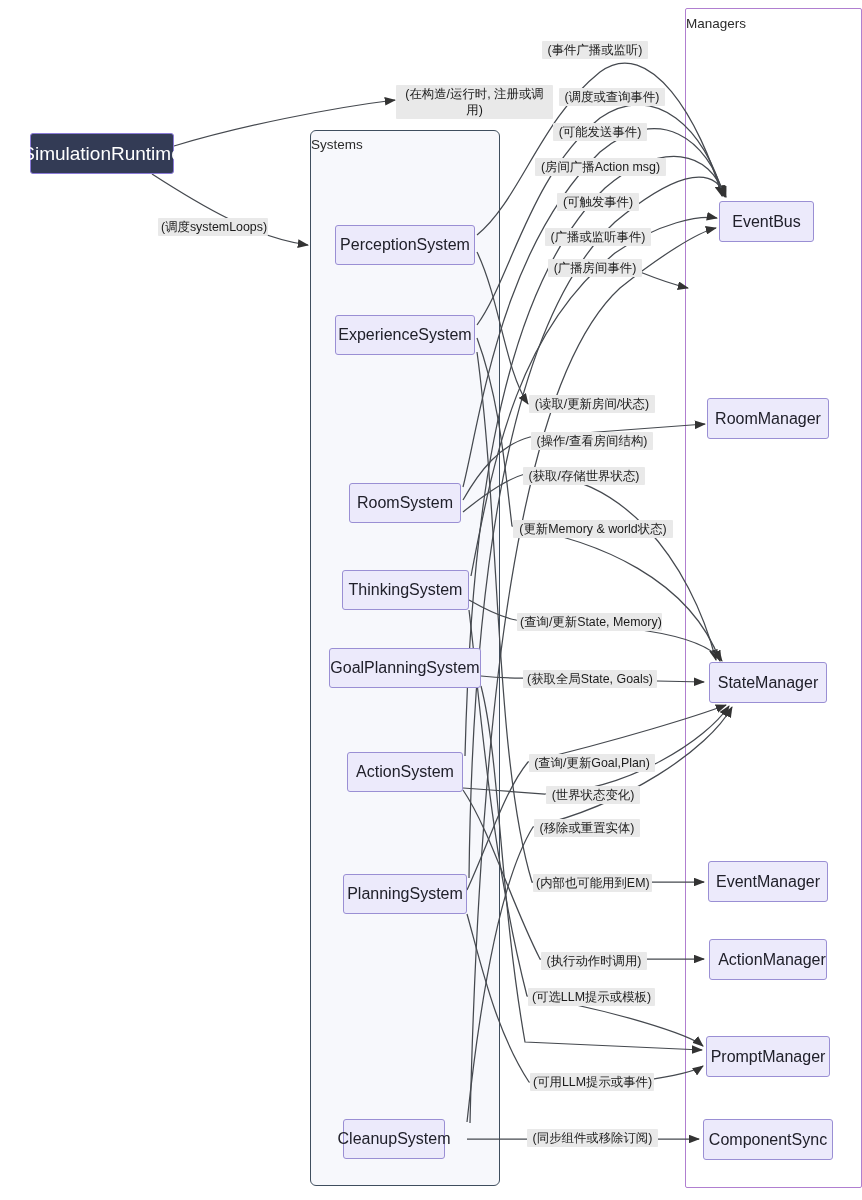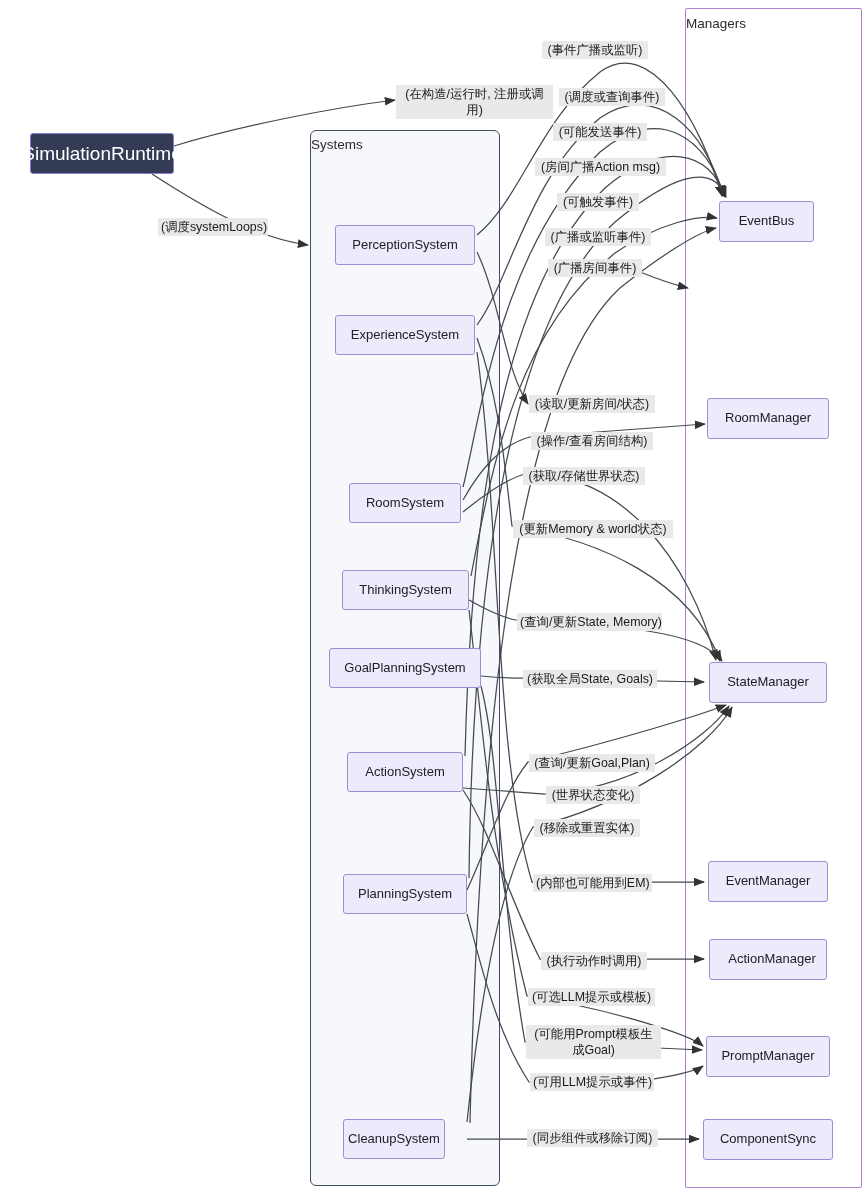--- a/index.html
+++ b/index.html
@@ -10,21 +10,21 @@
 
   .cluster{position:absolute;box-sizing:border-box;}
   .cluster-title{position:absolute;left:0;right:0;text-align:left;font-size:13.5px;color:#2b2b2b;}
 
   #cluster-systems{left:310px;top:130px;width:190px;height:1056px;
      background:#f7f8fc;border:1.6px solid #3f4e5e;border-radius:6px;}
   #cluster-managers{left:685px;top:8px;width:177px;height:1180px;
      background:#ffffff;border:1.6px solid #b07fd0;border-radius:2px;}
 
   .node{position:absolute;box-sizing:border-box;display:flex;align-items:center;
-        justify-content:center;text-align:center;border-radius:3px;font-size:13px;
+        justify-content:center;text-align:center;border-radius:3px;font-size:16px;
         line-height:1.25;color:#20202a;background:#eceafb;border:1.4px solid #9a8fd4;}
   .node.runtime{background:#333b55;border:1.8px solid #8b7bd8;color:#ffffff;font-size:19px;}
 
   .elabel{position:absolute;box-sizing:border-box;background:#e9e9e9;color:#1b1b1b;
           font-size:12.4px;line-height:1.3;text-align:center;padding:1px 3px;
           white-space:nowrap;border-radius:1px;}
   .elabel.wrap{white-space:normal;}
 </style>
 </head>
 <body>
@@ -146,17 +146,16 @@
   <div class="elabel" style="left:523px;top:467px;width:122px;">(获取/存储世界状态)</div>
   <div class="elabel" style="left:513px;top:520px;width:160px;">(更新Memory &amp; world状态)</div>
   <div class="elabel" style="left:517px;top:613px;width:145px;">(查询/更新State, Memory)</div>
   <div class="elabel" style="left:523px;top:670px;width:134px;">(获取全局State, Goals)</div>
   <div class="elabel" style="left:529px;top:754px;width:126px;">(查询/更新Goal,Plan)</div>
   <div class="elabel" style="left:546px;top:786px;width:94px;">(世界状态变化)</div>
   <div class="elabel" style="left:534px;top:819px;width:106px;">(移除或重置实体)</div>
   <div class="elabel" style="left:533px;top:874px;width:119px;">(内部也可能用到EM)</div>
   <div class="elabel" style="left:541px;top:952px;width:106px;">(执行动作时调用)</div>
   <div class="elabel" style="left:528px;top:988px;width:127px;">(可选LLM提示或模板)</div>
-  <div class="elabel wrap" style="left:526px;top:1025px;width:135px;">(可能用Prompt模板生成Goal)</div>
   <div class="elabel" style="left:530px;top:1073px;width:124px;">(可用LLM提示或事件)</div>
   <div class="elabel" style="left:527px;top:1129px;width:131px;">(同步组件或移除订阅)</div>
 
 </div>
 
 </body></html>

